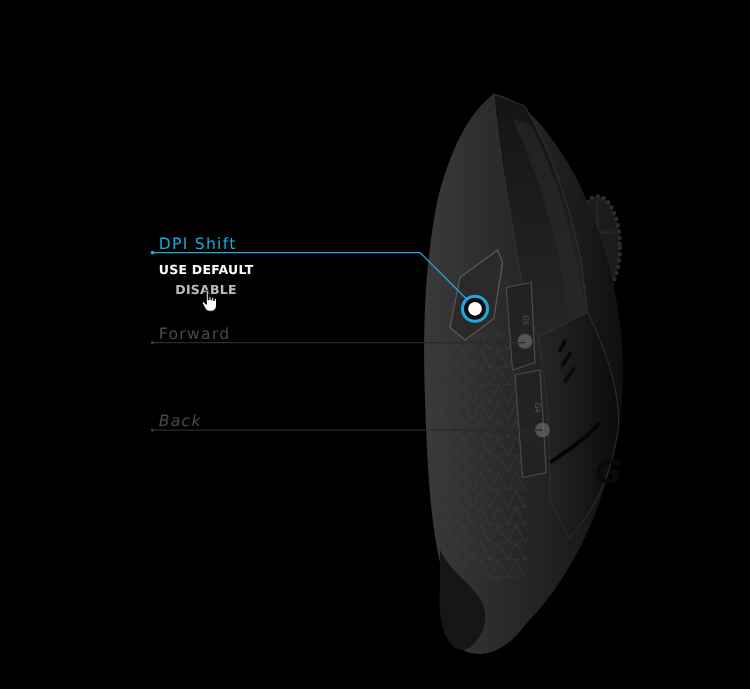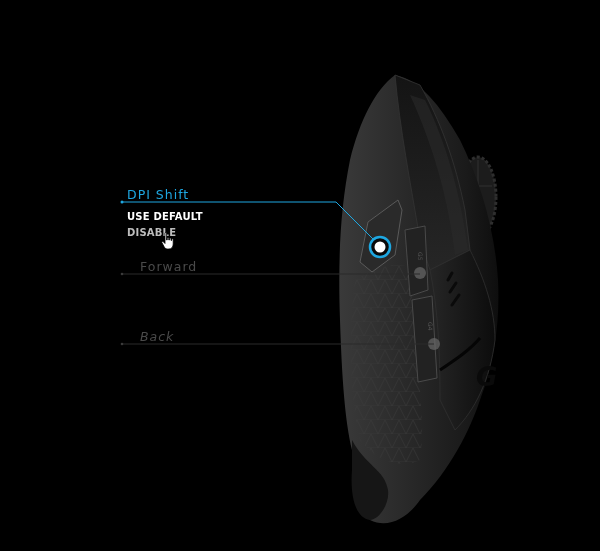--- a/index.html
+++ b/index.html
@@ -32,39 +32,40 @@
       white-space: nowrap;
     }
     .label.active {
       color: #1ea7e1;
       left: 127px;
       top: 187px;
       font-size: 12.5px;
     }
     .label.inactive {
       color: #4a4a4a;
-      left: 140px;
+      left: 127px;
       font-size: 12.5px;
     }
     .label.forward { top: 259px; }
     .label.back { top: 329px; font-style: italic; }
 
     .menu {
       position: absolute;
       left: 127px;
       top: 210px;
       font-size: 10px;
       font-weight: bold;
       letter-spacing: 0.2px;
     }
     .menu-item {
       display: block;
       height: 16px;
       line-height: 14px;
       cursor: pointer;
+      text-align: center;
     }
     .menu-item.use-default { color: #ffffff; }
     .menu-item.disable { color: #bdbdbd; }
 
     .cursor {
       position: absolute;
       left: 161px;
       top: 232px;
       width: 14px;
       height: 18px;

